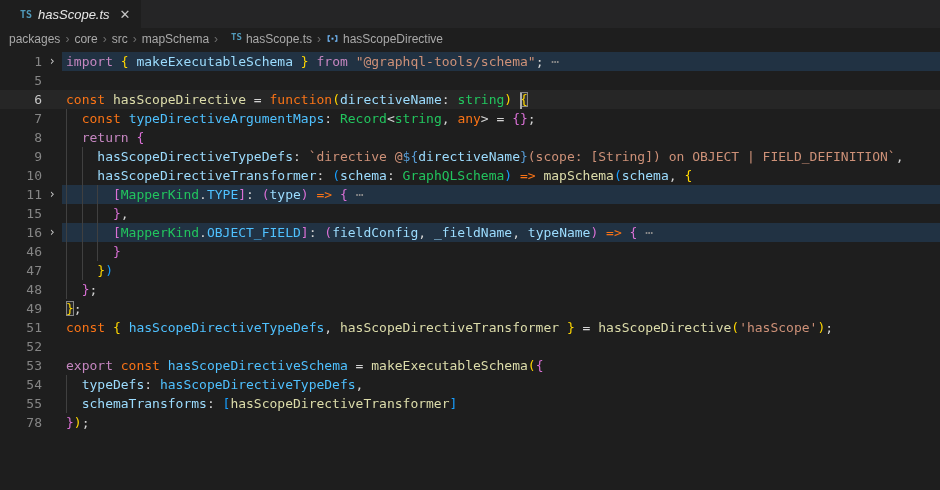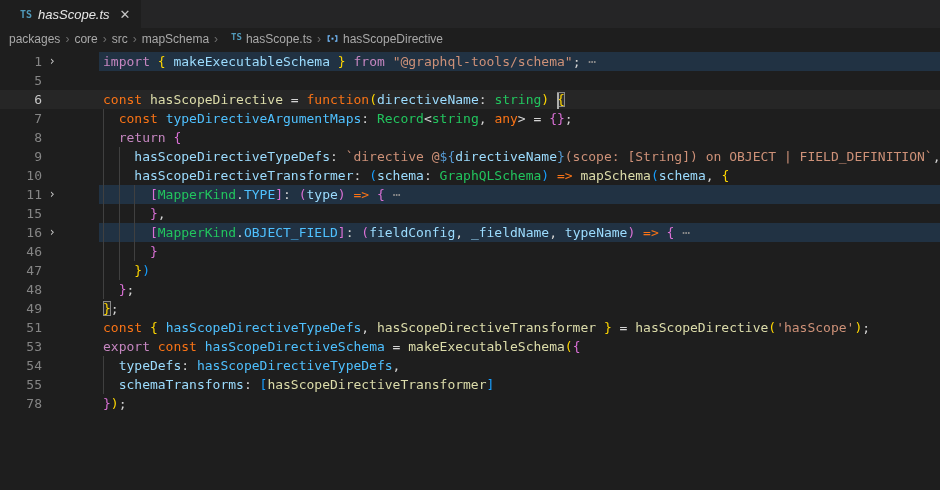--- a/index.html
+++ b/index.html
@@ -25,21 +25,21 @@
 
   
   .editor { padding-top:2px; background:#1e1e1e;
     font-family:"DejaVu Sans Mono", monospace; font-size:13px; }
   .line { display:flex; height:19px; line-height:19px; white-space:pre; }
   .line.cur { background:rgba(255,255,255,0.04); }
   .gutter { width:62px; flex:none; display:flex; }
   .ln { width:42px; text-align:right; color:#858585; flex:none; }
   .line.cur .ln { color:#c6c6c6; }
   .chev { width:20px; text-align:center; color:#c5c5c5; font-size:12px; flex:none; }
-  .code { flex:1; position:relative; padding-left:4px; color:#d4d4d4;margin-left:37px; }
+  .code { flex:1; position:relative; padding-left:4px; color:#d4d4d4; }
   .line.hl .code { background:rgba(38,79,120,0.42); }
   .guide { position:absolute; top:0; width:1px; height:19px; background:#404040; }
 
   
   .kw  { color:#c586c0; }  
   .st  { color:#f97316; }  
   .ty  { color:#22c55e; }  
   .var { color:#9cdcfe; }  
   .cv  { color:#4fc1ff; }  
   .fn  { color:#dcdcaa; }  
@@ -106,18 +106,19 @@
       <div class="line"><div class="gutter"><span class="ln">9</span><span class="chev"></span></div><div class="code"><span class="guide" style="left: calc(0ch + 4px);"></span><span class="guide" style="left: calc(2ch + 4px);"></span><span class="tok pun">    </span><span class="tok var">hasScopeDirectiveTypeDefs</span><span class="tok pun">:</span><span class="tok pun"> </span><span class="tok str">`directive @</span><span class="tok te">${</span><span class="tok var">directiveName</span><span class="tok te">}</span><span class="tok str">(scope: [String]) on OBJECT | FIELD_DEFINITION`</span><span class="tok pun">,</span></div></div>
       <div class="line"><div class="gutter"><span class="ln">10</span><span class="chev"></span></div><div class="code"><span class="guide" style="left: calc(0ch + 4px);"></span><span class="guide" style="left: calc(2ch + 4px);"></span><span class="tok pun">    </span><span class="tok var">hasScopeDirectiveTransformer</span><span class="tok pun">:</span><span class="tok pun"> </span><span class="tok b">(</span><span class="tok var">schema</span><span class="tok pun">:</span><span class="tok pun"> </span><span class="tok ty">GraphQLSchema</span><span class="tok b">)</span><span class="tok pun"> </span><span class="tok st">=&gt;</span><span class="tok pun"> </span><span class="tok fn">mapSchema</span><span class="tok b">(</span><span class="tok var">schema</span><span class="tok pun">, </span><span class="tok g">{</span></div></div>
       <div class="line hl"><div class="gutter"><span class="ln">11</span><span class="chev">›</span></div><div class="code"><span class="guide" style="left: calc(0ch + 4px);"></span><span class="guide" style="left: calc(2ch + 4px);"></span><span class="guide" style="left: calc(4ch + 4px);"></span><span class="tok pun">      </span><span class="tok o">[</span><span class="tok ty">MapperKind</span><span class="tok pun">.</span><span class="tok cv">TYPE</span><span class="tok o">]</span><span class="tok pun">:</span><span class="tok pun"> </span><span class="tok o">(</span><span class="tok var">type</span><span class="tok o">)</span><span class="tok pun"> </span><span class="tok st">=&gt;</span><span class="tok pun"> </span><span class="tok o">{</span><span class="tok pun"> </span><span class="tok fold">⋯</span></div></div>
       <div class="line"><div class="gutter"><span class="ln">15</span><span class="chev"></span></div><div class="code"><span class="guide" style="left: calc(0ch + 4px);"></span><span class="guide" style="left: calc(2ch + 4px);"></span><span class="guide" style="left: calc(4ch + 4px);"></span><span class="tok pun">      </span><span class="tok o">}</span><span class="tok pun">,</span></div></div>
       <div class="line hl"><div class="gutter"><span class="ln">16</span><span class="chev">›</span></div><div class="code"><span class="guide" style="left: calc(0ch + 4px);"></span><span class="guide" style="left: calc(2ch + 4px);"></span><span class="guide" style="left: calc(4ch + 4px);"></span><span class="tok pun">      </span><span class="tok o">[</span><span class="tok ty">MapperKind</span><span class="tok pun">.</span><span class="tok cv">OBJECT_FIELD</span><span class="tok o">]</span><span class="tok pun">:</span><span class="tok pun"> </span><span class="tok o">(</span><span class="tok var">fieldConfig</span><span class="tok pun">, </span><span class="tok var">_fieldName</span><span class="tok pun">, </span><span class="tok var">typeName</span><span class="tok o">)</span><span class="tok pun"> </span><span class="tok st">=&gt;</span><span class="tok pun"> </span><span class="tok o">{</span><span class="tok pun"> </span><span class="tok fold">⋯</span></div></div>
       <div class="line"><div class="gutter"><span class="ln">46</span><span class="chev"></span></div><div class="code"><span class="guide" style="left: calc(0ch + 4px);"></span><span class="guide" style="left: calc(2ch + 4px);"></span><span class="guide" style="left: calc(4ch + 4px);"></span><span class="tok pun">      </span><span class="tok o">}</span></div></div>
       <div class="line"><div class="gutter"><span class="ln">47</span><span class="chev"></span></div><div class="code"><span class="guide" style="left: calc(0ch + 4px);"></span><span class="guide" style="left: calc(2ch + 4px);"></span><span class="tok pun">    </span><span class="tok g">}</span><span class="tok b">)</span></div></div>
       <div class="line"><div class="gutter"><span class="ln">48</span><span class="chev"></span></div><div class="code"><span class="guide" style="left: calc(0ch + 4px);"></span><span class="tok pun">  </span><span class="tok o">}</span><span class="tok pun">;</span></div></div>
       <div class="line"><div class="gutter"><span class="ln">49</span><span class="chev"></span></div><div class="code"><span class="tok g box">}</span><span class="tok pun">;</span></div></div>
       <div class="line"><div class="gutter"><span class="ln">51</span><span class="chev"></span></div><div class="code"><span class="tok st">const</span><span class="tok pun"> </span><span class="tok g">{</span><span class="tok pun"> </span><span class="tok cv">hasScopeDirectiveTypeDefs</span><span class="tok pun">, </span><span class="tok fn">hasScopeDirectiveTransformer</span><span class="tok pun"> </span><span class="tok g">}</span><span class="tok pun"> = </span><span class="tok fn">hasScopeDirective</span><span class="tok g">(</span><span class="tok str">'hasScope'</span><span class="tok g">)</span><span class="tok pun">;</span></div></div>
+      <div class="line"><div class="gutter"><span class="ln">52</span><span class="chev"></span></div><div class="code"></div></div>
       <div class="line"><div class="gutter"><span class="ln">53</span><span class="chev"></span></div><div class="code"><span class="tok kw">export</span><span class="tok pun"> </span><span class="tok st">const</span><span class="tok pun"> </span><span class="tok cv">hasScopeDirectiveSchema</span><span class="tok pun"> = </span><span class="tok fn">makeExecutableSchema</span><span class="tok g">(</span><span class="tok o">{</span></div></div>
       <div class="line"><div class="gutter"><span class="ln">54</span><span class="chev"></span></div><div class="code"><span class="guide" style="left: calc(0ch + 4px);"></span><span class="tok pun">  </span><span class="tok var">typeDefs</span><span class="tok pun">:</span><span class="tok pun"> </span><span class="tok cv">hasScopeDirectiveTypeDefs</span><span class="tok pun">,</span></div></div>
       <div class="line"><div class="gutter"><span class="ln">55</span><span class="chev"></span></div><div class="code"><span class="guide" style="left: calc(0ch + 4px);"></span><span class="tok pun">  </span><span class="tok var">schemaTransforms</span><span class="tok pun">:</span><span class="tok pun"> </span><span class="tok b">[</span><span class="tok fn">hasScopeDirectiveTransformer</span><span class="tok b">]</span></div></div>
       <div class="line"><div class="gutter"><span class="ln">78</span><span class="chev"></span></div><div class="code"><span class="tok o">}</span><span class="tok g">)</span><span class="tok pun">;</span></div></div>
     </div>
 </div>
 
 </body></html>

